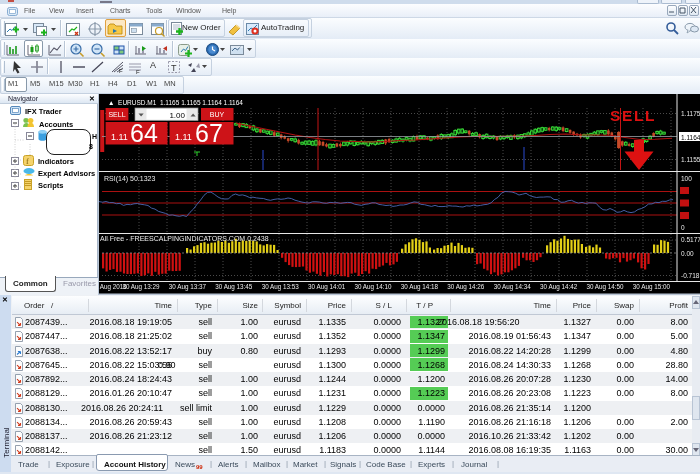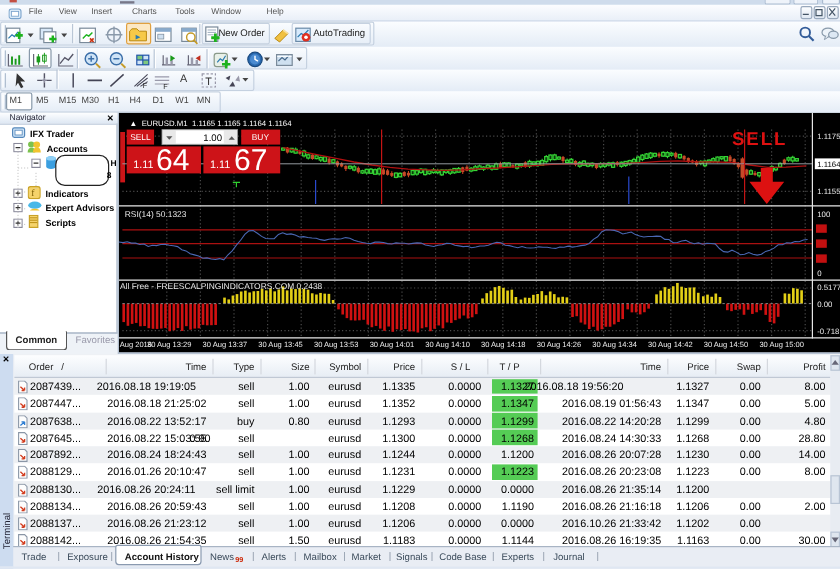--- a/index.html
+++ b/index.html
@@ -692,21 +692,21 @@
 <div style="position:absolute;left:12px;top:295px;width:680px;height:167px;font-size:9px;color:#000"></div>
 <div style="font-size:9px;color:#000">
       <div style="position:absolute;left:0px;top:315.2px;width:700px;height:14.25px">
         <div style="position:absolute;left:12px;top:0;width:680px;height:14.25px;background:#eef0f3"></div>
         <svg style="position:absolute;left:14px;top:2px" width="10" height="11">
           <path d="M1.5 0.5h5l2 2v8h-7z" fill="#fdfdfd" stroke="#8a96a6" stroke-width="0.9"></path>
           <path d="M3 5.2l3.5 3.2M6.5 8.4V5.9M6.5 8.4H4" stroke="#d23c1e" stroke-width="1.1" fill="none"></path>
         </svg>
         <div style="position:absolute;left:25px;top:0;line-height:14.25px">2087439...</div>
         <div style="position:absolute;left:410px;top:0.5px;width:38px;height:12.75px;background:#55cc55"></div>
-        <div style="position:absolute;left:72px;width:100px;top:0;text-align:center;line-height:14.25px">2016.08.18 19:19:05</div>
+        <div style="position:absolute;left:72px;width:100px;top:0;text-align:right;line-height:14.25px">2016.08.18 19:19:05</div>
         <div style="position:absolute;left:112px;width:100px;top:0;text-align:right;line-height:14.25px">sell</div>
         <div style="position:absolute;left:158px;width:100px;top:0;text-align:right;line-height:14.25px">1.00</div>
         <div style="position:absolute;left:201px;width:100px;top:0;text-align:right;line-height:14.25px">eurusd</div>
         <div style="position:absolute;left:246px;width:100px;top:0;text-align:right;line-height:14.25px">1.1335</div>
         <div style="position:absolute;left:301px;width:100px;top:0;text-align:right;line-height:14.25px">0.0000</div>
         <div style="position:absolute;left:345px;width:100px;top:0;text-align:right;line-height:14.25px">1.1327</div>
         <div style="position:absolute;left:437px;width:100px;top:0;text-align:left;line-height:14.25px">2016.08.18 19:56:20</div>
         <div style="position:absolute;left:491px;width:100px;top:0;text-align:right;line-height:14.25px">1.1327</div>
         <div style="position:absolute;left:534px;width:100px;top:0;text-align:right;line-height:14.25px">0.00</div>
         <div style="position:absolute;left:588px;width:100px;top:0;text-align:right;line-height:14.25px">8.00</div>
@@ -864,28 +864,27 @@
         <div style="position:absolute;left:491px;width:100px;top:0;text-align:right;line-height:14.25px">1.1202</div>
         <div style="position:absolute;left:534px;width:100px;top:0;text-align:right;line-height:14.25px">0.00</div>
       </div>
 <div style="position:absolute;left:0px;top:443.45px;width:700px;height:14.25px">
         <div style="position:absolute;left:12px;top:0;width:680px;height:14.25px;background:#ffffff"></div>
         <svg style="position:absolute;left:14px;top:2px" width="10" height="11">
           <path d="M1.5 0.5h5l2 2v8h-7z" fill="#fdfdfd" stroke="#8a96a6" stroke-width="0.9"></path>
           <path d="M3 5.2l3.5 3.2M6.5 8.4V5.9M6.5 8.4H4" stroke="#d23c1e" stroke-width="1.1" fill="none"></path>
         </svg>
         <div style="position:absolute;left:25px;top:0;line-height:14.25px">2088142...</div>
-        <div style="position:absolute;left:72px;width:100px;top:0;text-align:right;line-height:14.25px">2016.08.26 21:54:35</div>
         <div style="position:absolute;left:112px;width:100px;top:0;text-align:right;line-height:14.25px">sell</div>
         <div style="position:absolute;left:158px;width:100px;top:0;text-align:right;line-height:14.25px">1.50</div>
         <div style="position:absolute;left:201px;width:100px;top:0;text-align:right;line-height:14.25px">eurusd</div>
         <div style="position:absolute;left:246px;width:100px;top:0;text-align:right;line-height:14.25px">1.1183</div>
         <div style="position:absolute;left:301px;width:100px;top:0;text-align:right;line-height:14.25px">0.0000</div>
         <div style="position:absolute;left:345px;width:100px;top:0;text-align:right;line-height:14.25px">1.1144</div>
-        <div style="position:absolute;left:451px;width:100px;top:0;text-align:right;line-height:14.25px">2016.08.26 16:19:35</div>
+        <div style="position:absolute;left:451px;width:100px;top:0;text-align:right;line-height:14.25px">2016.08.08 16:19:35</div>
         <div style="position:absolute;left:491px;width:100px;top:0;text-align:right;line-height:14.25px">1.1163</div>
         <div style="position:absolute;left:534px;width:100px;top:0;text-align:right;line-height:14.25px">0.00</div>
         <div style="position:absolute;left:588px;width:100px;top:0;text-align:right;line-height:14.25px">30.00</div>
       </div>
     </div>
 
 <div style="position:absolute;left:692px;top:296px;width:8px;height:161px;background:#e8ecf2"></div>
 <div style="position:absolute;left:692px;top:296px;width:8px;height:13px;background:#dfe6ef;border:1px solid #b8c4d4"></div>
 <svg style="position:absolute;left:692px;top:296px" width="8" height="13">
       <path d="M4 4l3 4H1z" fill="#667"></path>

